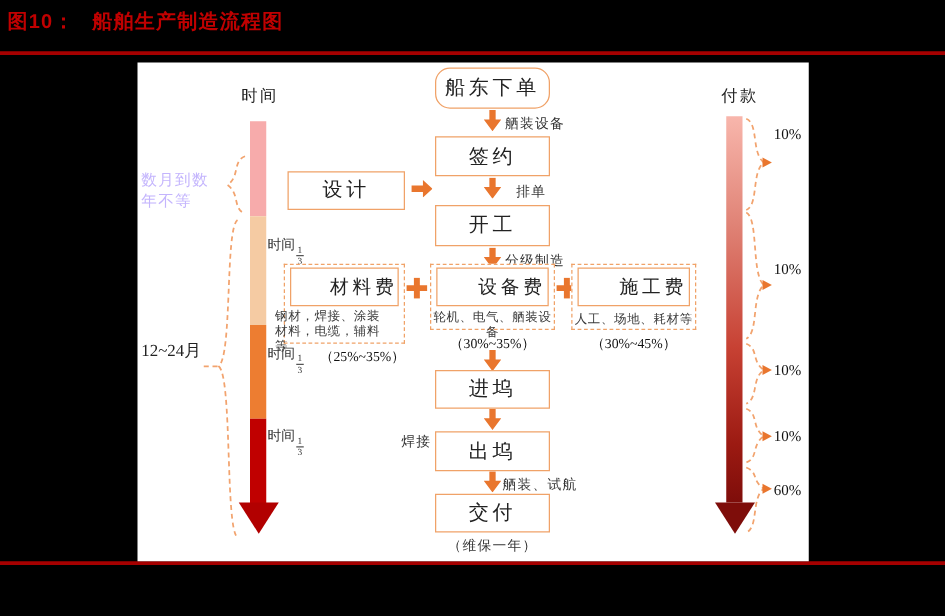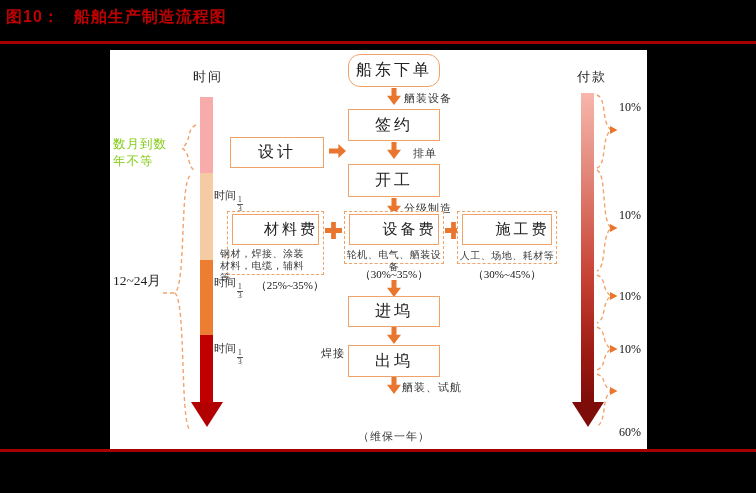--- a/index.html
+++ b/index.html
@@ -30,21 +30,21 @@
        clip-path:polygon(36% 0%,64% 0%,64% 36%,100% 36%,100% 64%,64% 64%,64% 100%,36% 100%,36% 64%,0% 64%,0% 36%,36% 36%);}
   .vseg{position:absolute;left:200px;width:13px;}
   .tri-down{position:absolute;width:0;height:0;border-left:16px solid transparent;border-right:16px solid transparent;}
   .paybar{position:absolute;left:581px;top:93px;width:13px;height:309px;
        background:linear-gradient(180deg,#F8B6AC 0%,#E08376 28%,#C74133 60%,#9C1A12 85%,#7E0D0A 100%);}
   .pct{position:absolute;left:619px;font-size:12px;color:#111;font-family:"Liberation Serif","DejaVu Serif",serif;}
   .frac-wrap{position:absolute;font-size:11px;color:#333;white-space:nowrap;}
   .frac{display:inline-flex;flex-direction:column;align-items:center;font-size:7.5px;line-height:1.05;
         vertical-align:-3px;margin-left:1px;color:#333;font-family:"Liberation Serif","DejaVu Serif",serif;}
   .fden{border-top:1px solid #555;padding:0 1px;}
-  .wrap-lbl{position:absolute;font-size:12.5px;color:#84cc16;line-height:1.35;letter-spacing:1px;}
+  .wrap-lbl{position:absolute;font-size:12.5px;color:#c4b5fd;line-height:1.35;letter-spacing:1px;}
   .duration2{position:absolute;font-size:13.5px;color:#222;font-family:"Liberation Serif","DejaVu Serif",serif;}
   .overlay{position:absolute;left:0;top:0;pointer-events:none;}
   .note{position:absolute;font-size:11px;color:#333;text-align:center;letter-spacing:1px;}
 </style>
 </head>
 <body>
 
 <div class="canvas">
 
   <div class="fig-title">
@@ -122,31 +122,32 @@
   <div class="arrow-down" style="left:387px;top:280px;"></div>
 
   <div class="box" style="left:348px;top:296px;width:92px;height:31px;">进坞</div>
   <div class="small-lbl" style="left:321px;top:330px;margin-top:16px;">焊接</div>
   <div class="arrow-down" style="left:387px;top:327px;"></div>
 
   <div class="box" style="left:348px;top:345px;width:92px;height:32px;">出坞</div>
   <div class="arrow-down" style="left:387px;top:377px;"></div>
   <div class="small-lbl" style="left:402px;top:380px;">舾装、试航</div>
 
+  <div class="box" style="left:348px;top:395px;width:92px;height:31px;">交付</div>
   <div class="note" style="left:348px;top:429px;width:92px;">（维保一年）</div>
 
   <div class="abs axis-header" style="left:570px;top:68px;width:44px;text-align:center;">付款</div>
   <div class="paybar"></div>
   <div class="tri-down" style="left:572px;top:402px;border-top:25px solid #7E0D0A;"></div>
 
   <div class="pct" style="top:100px;">10%</div>
   <div class="pct" style="top:208px;">10%</div>
   <div class="pct" style="top:289px;">10%</div>
   <div class="pct" style="top:342px;">10%</div>
-  <div class="pct" style="top:385px;margin-top:40px;">60%</div>
+  <div class="pct" style="top:385px;">60%</div>
 
   <svg class="overlay" width="756" height="493" viewBox="0 0 756 493">
     <g fill="none" stroke="#F2A36E" stroke-width="1.4" stroke-dasharray="4 3">
       <path d="M 196 125 C 186 129, 192 141, 182 148 C 192 155, 186 167, 196 171"></path>
       <path d="M 190 176 C 180 183, 186 284, 175 293 C 186 302, 180 423, 190 430"></path>
       <path d="M 163 293 L 174 293"></path>
       <path d="M 597 95 C 607 99, 601 122, 611 130 C 601 138, 607 164, 597 168"></path>
       <path d="M 597 170 C 607 175, 601 219, 611 228 C 601 237, 607 266, 597 271"></path>
       <path d="M 597 275 C 607 279, 601 289, 611 296 C 601 303, 607 318, 597 323"></path>
       <path d="M 597 327 C 607 331, 601 342, 611 349 C 601 356, 607 366, 597 370"></path>

